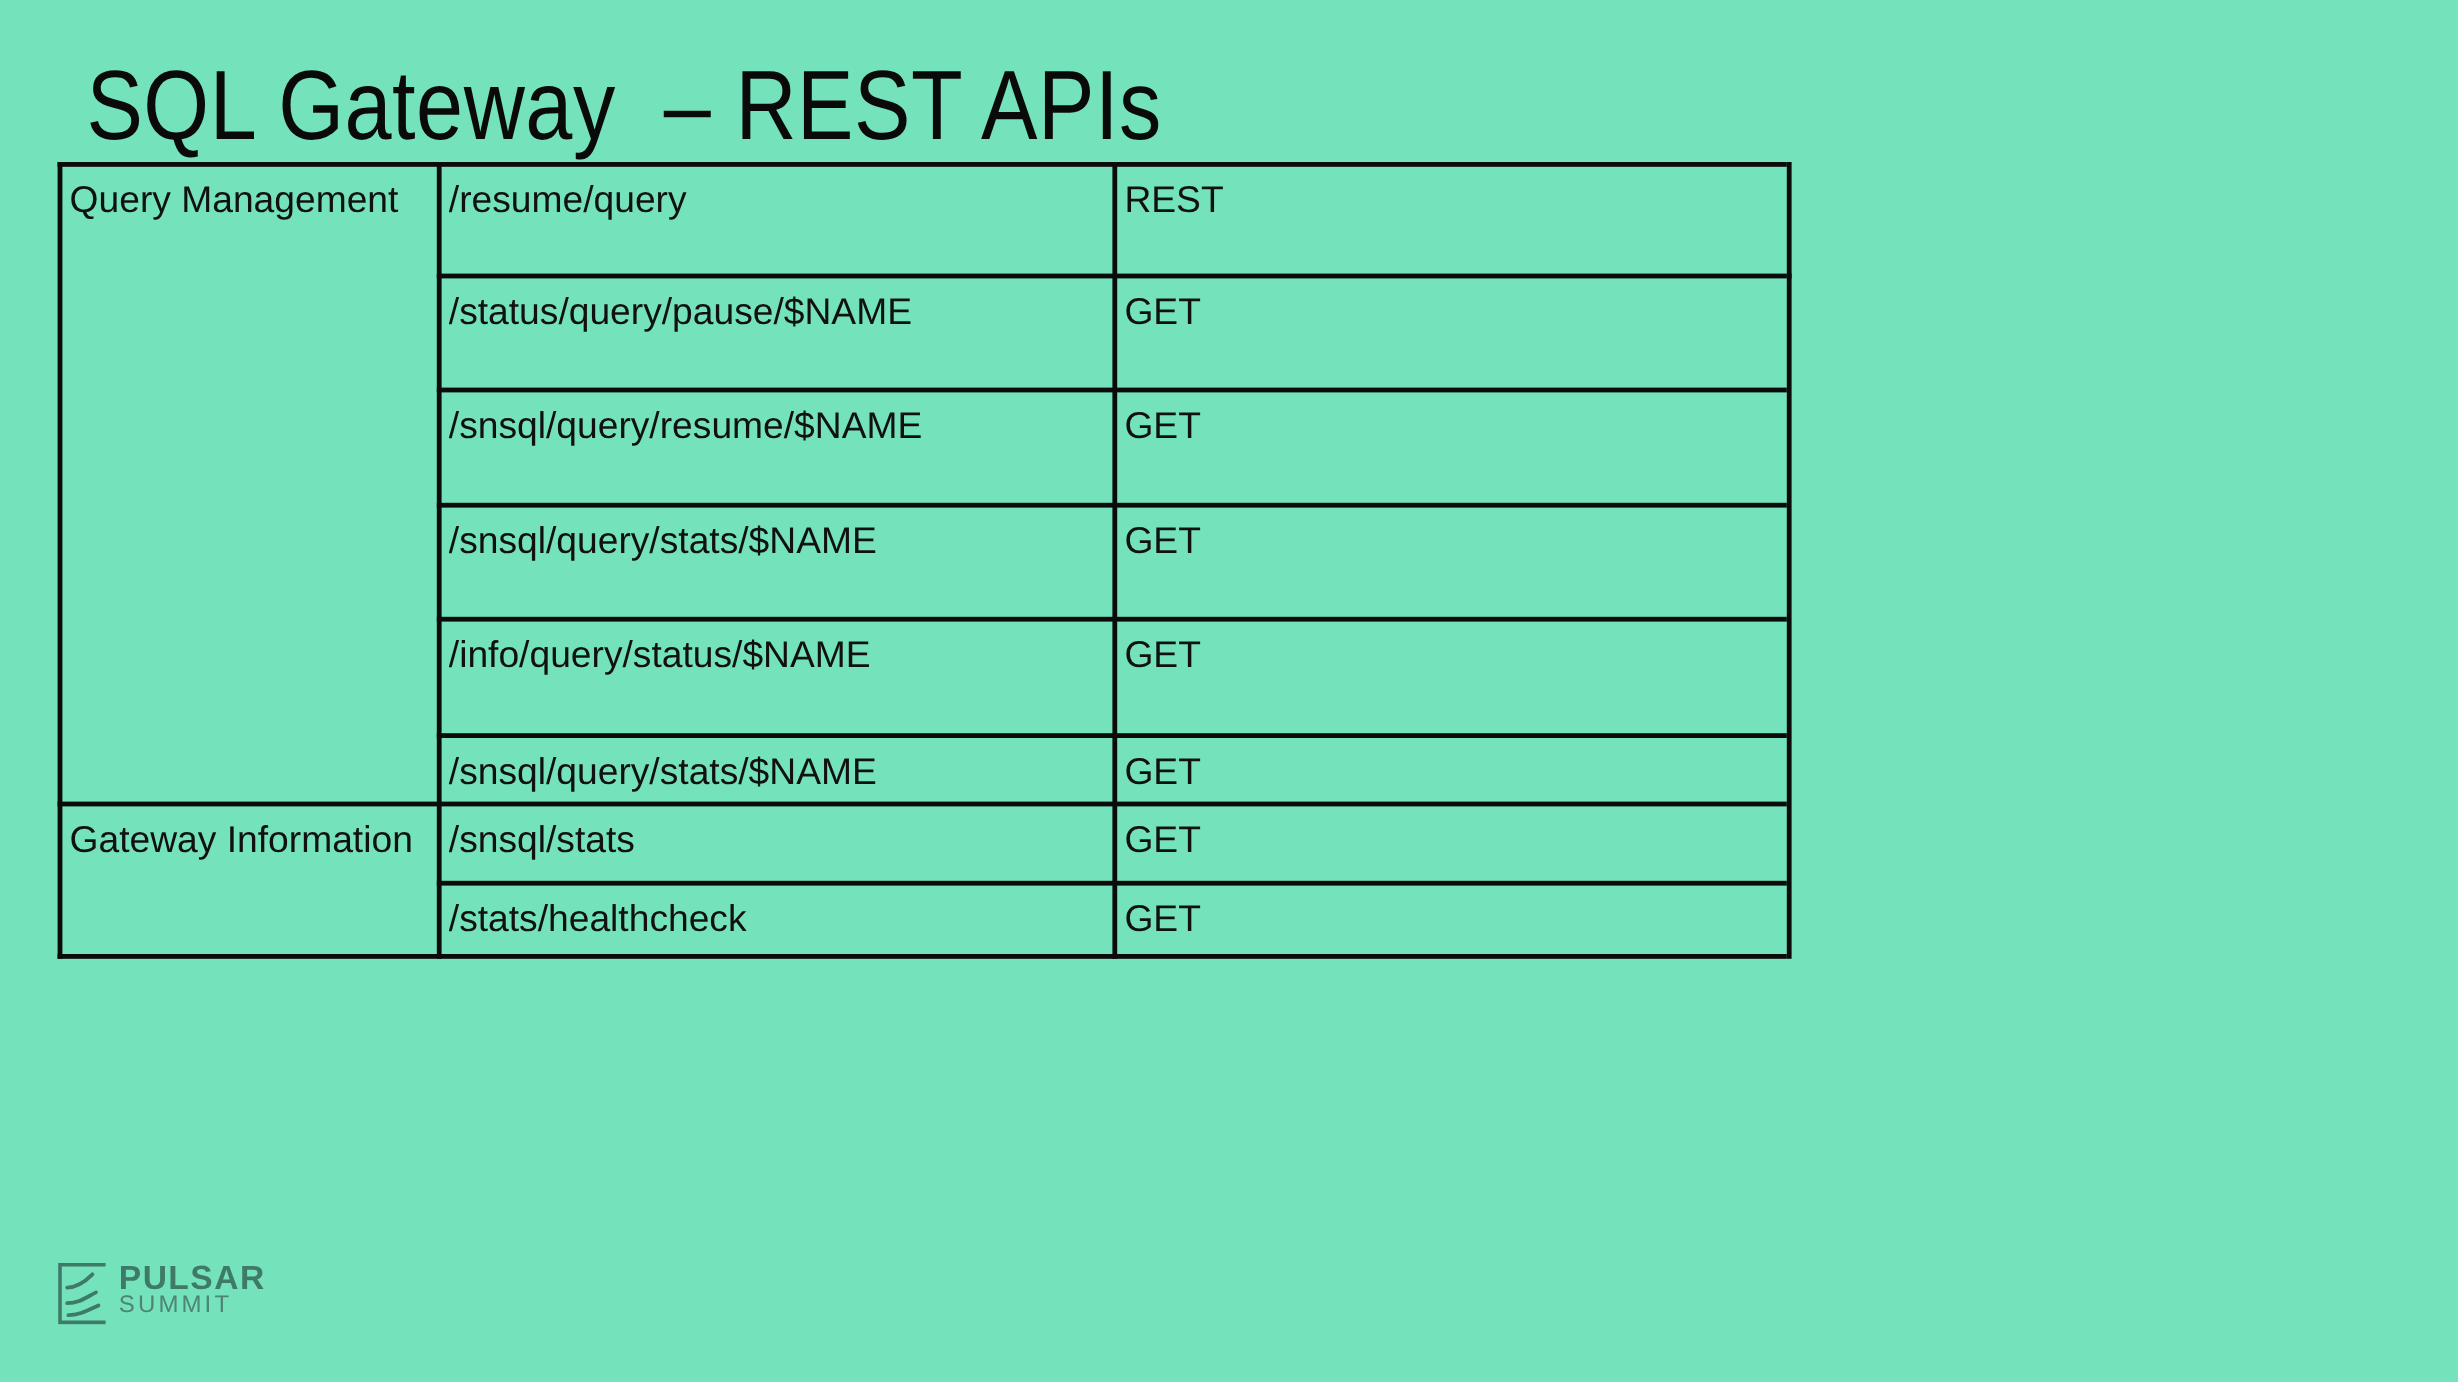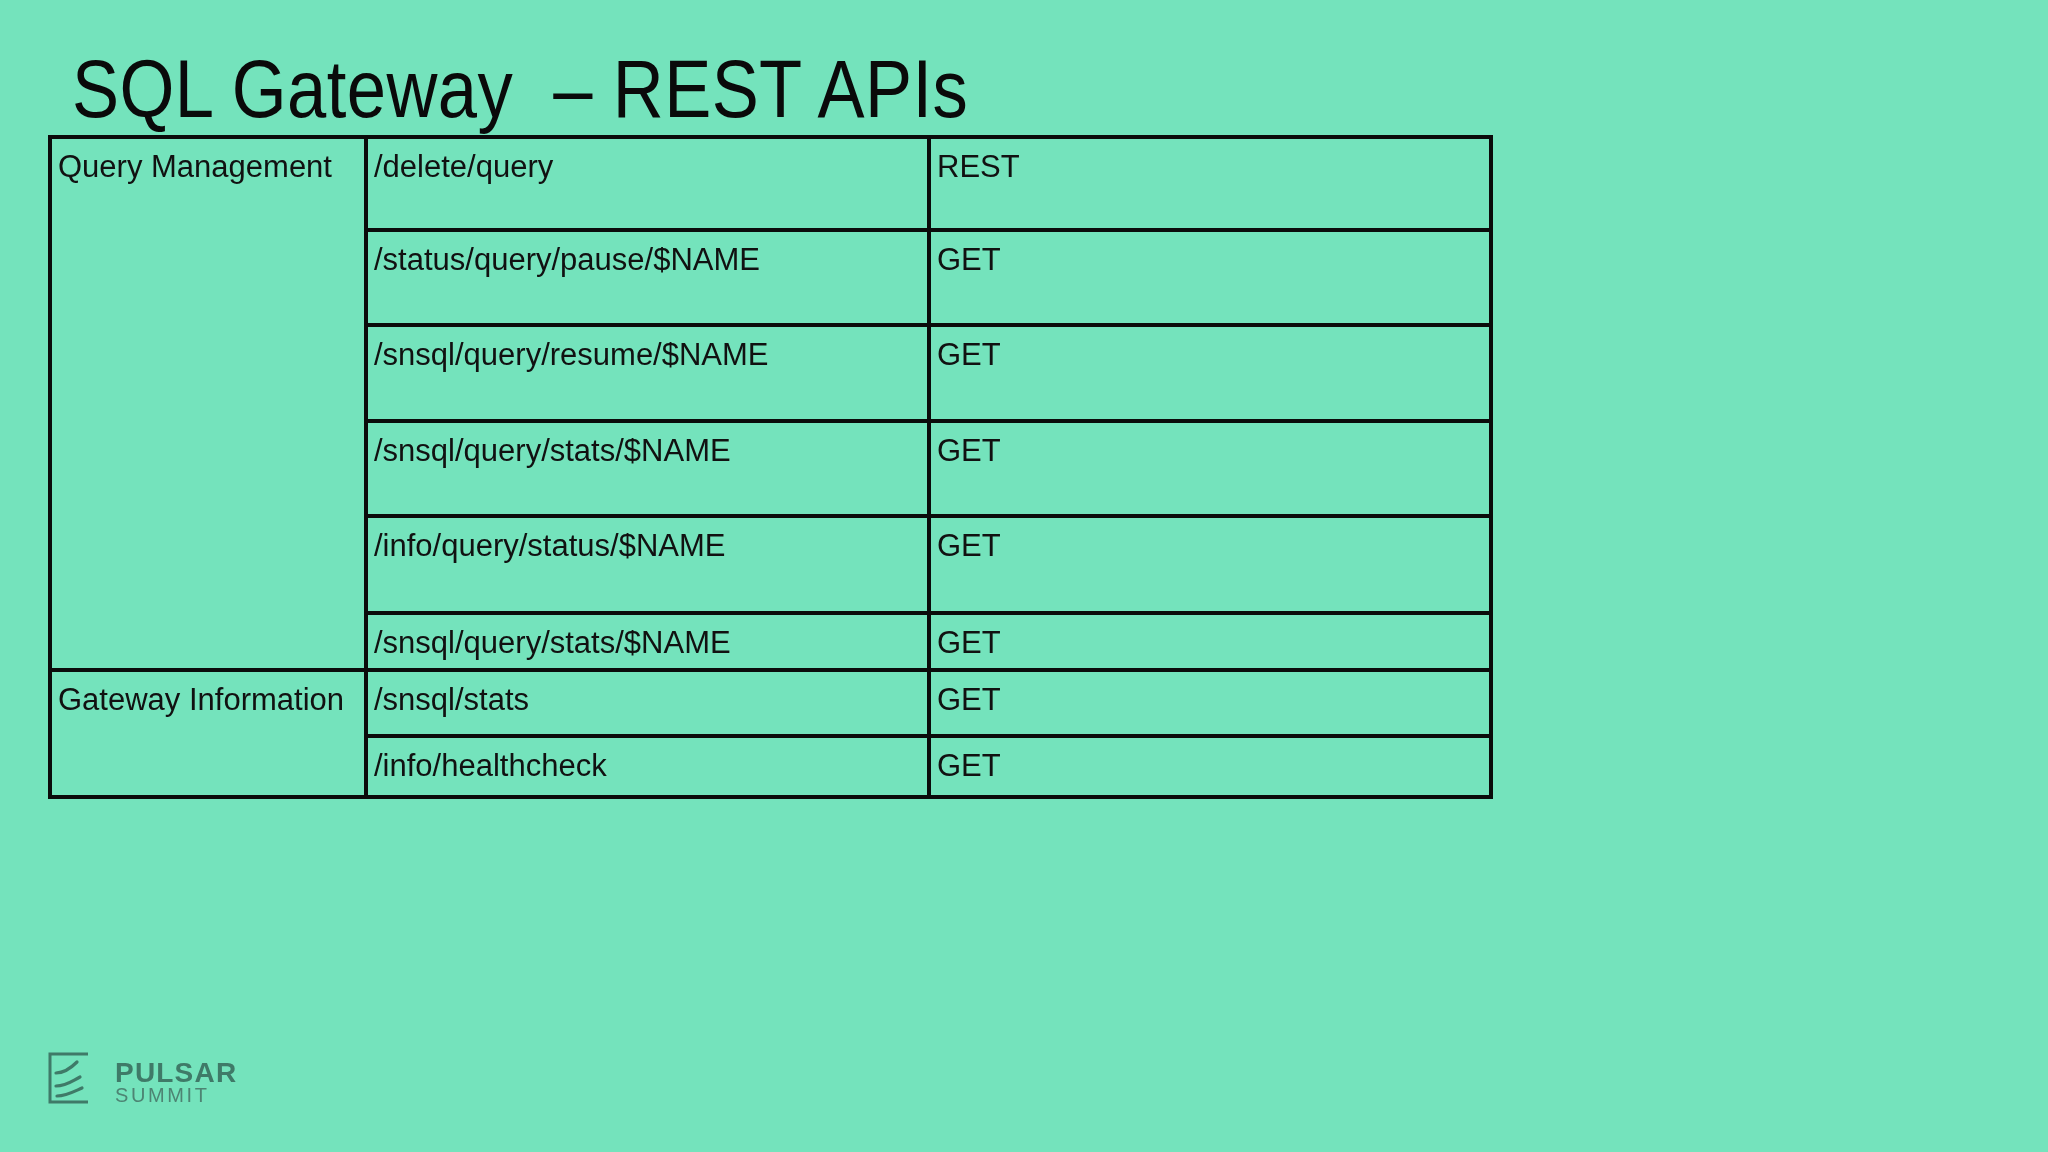--- a/index.html
+++ b/index.html
@@ -42,22 +42,22 @@
   .rule {
     position: absolute;
     background: #0b0b0b;
   }
 
   .logo {
     position: absolute;
     left: 44px;
     top: 1052px;
     display: flex;
-    align-items: flex-end;
-    gap: 25px;
+    align-items: flex-start;
+    gap: 9px;
   }
 
   .logo-mark {
     width: 46px;
     height: 52px;
     display: block;
   }
 
   .logo-text {
     display: flex;
@@ -98,36 +98,36 @@
       <div class="rule" style="left: 364px; top: 611px; width: 1125px; height: 4px; background: rgb(11, 11, 11);"></div>
       <div class="rule" style="left: 48px; top: 668px; width: 1441px; height: 4px; background: rgb(11, 11, 11);"></div>
       <div class="rule" style="left: 364px; top: 734px; width: 1125px; height: 4px; background: rgb(11, 11, 11);"></div>
       <div class="rule" style="left: 48px; top: 795px; width: 1441px; height: 4px; background: rgb(11, 11, 11);"></div>
       <div class="rule" style="left: 48px; top: 135px; width: 4px; height: 664px; background: rgb(11, 11, 11);"></div>
       <div class="rule" style="left: 364px; top: 135px; width: 4px; height: 664px; background: rgb(11, 11, 11);"></div>
       <div class="rule" style="left: 927px; top: 135px; width: 4px; height: 664px; background: rgb(11, 11, 11);"></div>
       <div class="rule" style="left: 1489px; top: 135px; width: 4px; height: 97px; background: rgb(11, 11, 11);"></div>
       <div class="rule" style="left: 1489px; top: 228px; width: 4px; height: 571px; background: rgb(11, 11, 11);"></div>
       <div style="position: absolute; left: 58px; top: 149px; width: 300px; height: 81px; font: 400 31px &quot;Liberation Sans&quot;, sans-serif; color: rgb(17, 17, 17); white-space: pre; overflow: hidden;">Query Management</div>
-      <div style="position: absolute; left: 374px; top: 149px; width: 547px; height: 81px; font: 400 31px &quot;Liberation Sans&quot;, sans-serif; color: rgb(17, 17, 17); white-space: pre; overflow: hidden;">/delete/query</div>
+      <div style="position: absolute; left: 374px; top: 149px; width: 547px; height: 81px; font: 400 31px &quot;Liberation Sans&quot;, sans-serif; color: rgb(17, 17, 17); white-space: pre; overflow: hidden;">/resume/query</div>
       <div style="position: absolute; left: 937px; top: 149px; width: 546px; height: 81px; font: 400 31px &quot;Liberation Sans&quot;, sans-serif; color: rgb(17, 17, 17); white-space: pre; overflow: hidden;">REST</div>
       <div style="position: absolute; left: 374px; top: 242px; width: 547px; height: 83px; font: 400 31px &quot;Liberation Sans&quot;, sans-serif; color: rgb(17, 17, 17); white-space: pre; overflow: hidden;">/status/query/pause/$NAME</div>
       <div style="position: absolute; left: 937px; top: 242px; width: 546px; height: 83px; font: 400 31px &quot;Liberation Sans&quot;, sans-serif; color: rgb(17, 17, 17); white-space: pre; overflow: hidden;">GET</div>
       <div style="position: absolute; left: 374px; top: 337px; width: 547px; height: 84px; font: 400 31px &quot;Liberation Sans&quot;, sans-serif; color: rgb(17, 17, 17); white-space: pre; overflow: hidden;">/snsql/query/resume/$NAME</div>
       <div style="position: absolute; left: 937px; top: 337px; width: 546px; height: 84px; font: 400 31px &quot;Liberation Sans&quot;, sans-serif; color: rgb(17, 17, 17); white-space: pre; overflow: hidden;">GET</div>
       <div style="position: absolute; left: 374px; top: 433px; width: 547px; height: 83px; font: 400 31px &quot;Liberation Sans&quot;, sans-serif; color: rgb(17, 17, 17); white-space: pre; overflow: hidden;">/snsql/query/stats/$NAME</div>
       <div style="position: absolute; left: 937px; top: 433px; width: 546px; height: 83px; font: 400 31px &quot;Liberation Sans&quot;, sans-serif; color: rgb(17, 17, 17); white-space: pre; overflow: hidden;">GET</div>
       <div style="position: absolute; left: 374px; top: 528px; width: 547px; height: 85px; font: 400 31px &quot;Liberation Sans&quot;, sans-serif; color: rgb(17, 17, 17); white-space: pre; overflow: hidden;">/info/query/status/$NAME</div>
       <div style="position: absolute; left: 937px; top: 528px; width: 546px; height: 85px; font: 400 31px &quot;Liberation Sans&quot;, sans-serif; color: rgb(17, 17, 17); white-space: pre; overflow: hidden;">GET</div>
       <div style="position: absolute; left: 374px; top: 625px; width: 547px; height: 45px; font: 400 31px &quot;Liberation Sans&quot;, sans-serif; color: rgb(17, 17, 17); white-space: pre; overflow: hidden;">/snsql/query/stats/$NAME</div>
       <div style="position: absolute; left: 937px; top: 625px; width: 546px; height: 45px; font: 400 31px &quot;Liberation Sans&quot;, sans-serif; color: rgb(17, 17, 17); white-space: pre; overflow: hidden;">GET</div>
       <div style="position: absolute; left: 58px; top: 682px; width: 300px; height: 54px; font: 400 31px &quot;Liberation Sans&quot;, sans-serif; color: rgb(17, 17, 17); white-space: pre; overflow: hidden;">Gateway Information</div>
       <div style="position: absolute; left: 374px; top: 682px; width: 547px; height: 54px; font: 400 31px &quot;Liberation Sans&quot;, sans-serif; color: rgb(17, 17, 17); white-space: pre; overflow: hidden;">/snsql/stats</div>
       <div style="position: absolute; left: 937px; top: 682px; width: 546px; height: 54px; font: 400 31px &quot;Liberation Sans&quot;, sans-serif; color: rgb(17, 17, 17); white-space: pre; overflow: hidden;">GET</div>
-      <div style="position: absolute; left: 374px; top: 748px; width: 547px; height: 49px; font: 400 31px &quot;Liberation Sans&quot;, sans-serif; color: rgb(17, 17, 17); white-space: pre; overflow: hidden;">/info/healthcheck</div>
+      <div style="position: absolute; left: 374px; top: 748px; width: 547px; height: 49px; font: 400 31px &quot;Liberation Sans&quot;, sans-serif; color: rgb(17, 17, 17); white-space: pre; overflow: hidden;">/stats/healthcheck</div>
       <div style="position: absolute; left: 937px; top: 748px; width: 546px; height: 49px; font: 400 31px &quot;Liberation Sans&quot;, sans-serif; color: rgb(17, 17, 17); white-space: pre; overflow: hidden;">GET</div>
     </div>
 
   <div class="logo">
     <svg class="logo-mark" viewBox="0 0 46 52">
       <path d="M44 2 H6 V50 H44" fill="none" stroke="#3f7a68" stroke-width="3"></path>
       <path d="M12 21 C20 21 26 17 33 10" fill="none" stroke="#3f7a68" stroke-width="3.2" stroke-linecap="round"></path>
       <path d="M12 34 C22 34 28 29 36 25" fill="none" stroke="#3f7a68" stroke-width="3.2" stroke-linecap="round"></path>
       <path d="M13 44 C22 44 29 40 38 36" fill="none" stroke="#3f7a68" stroke-width="3.2" stroke-linecap="round"></path>
     </svg>

